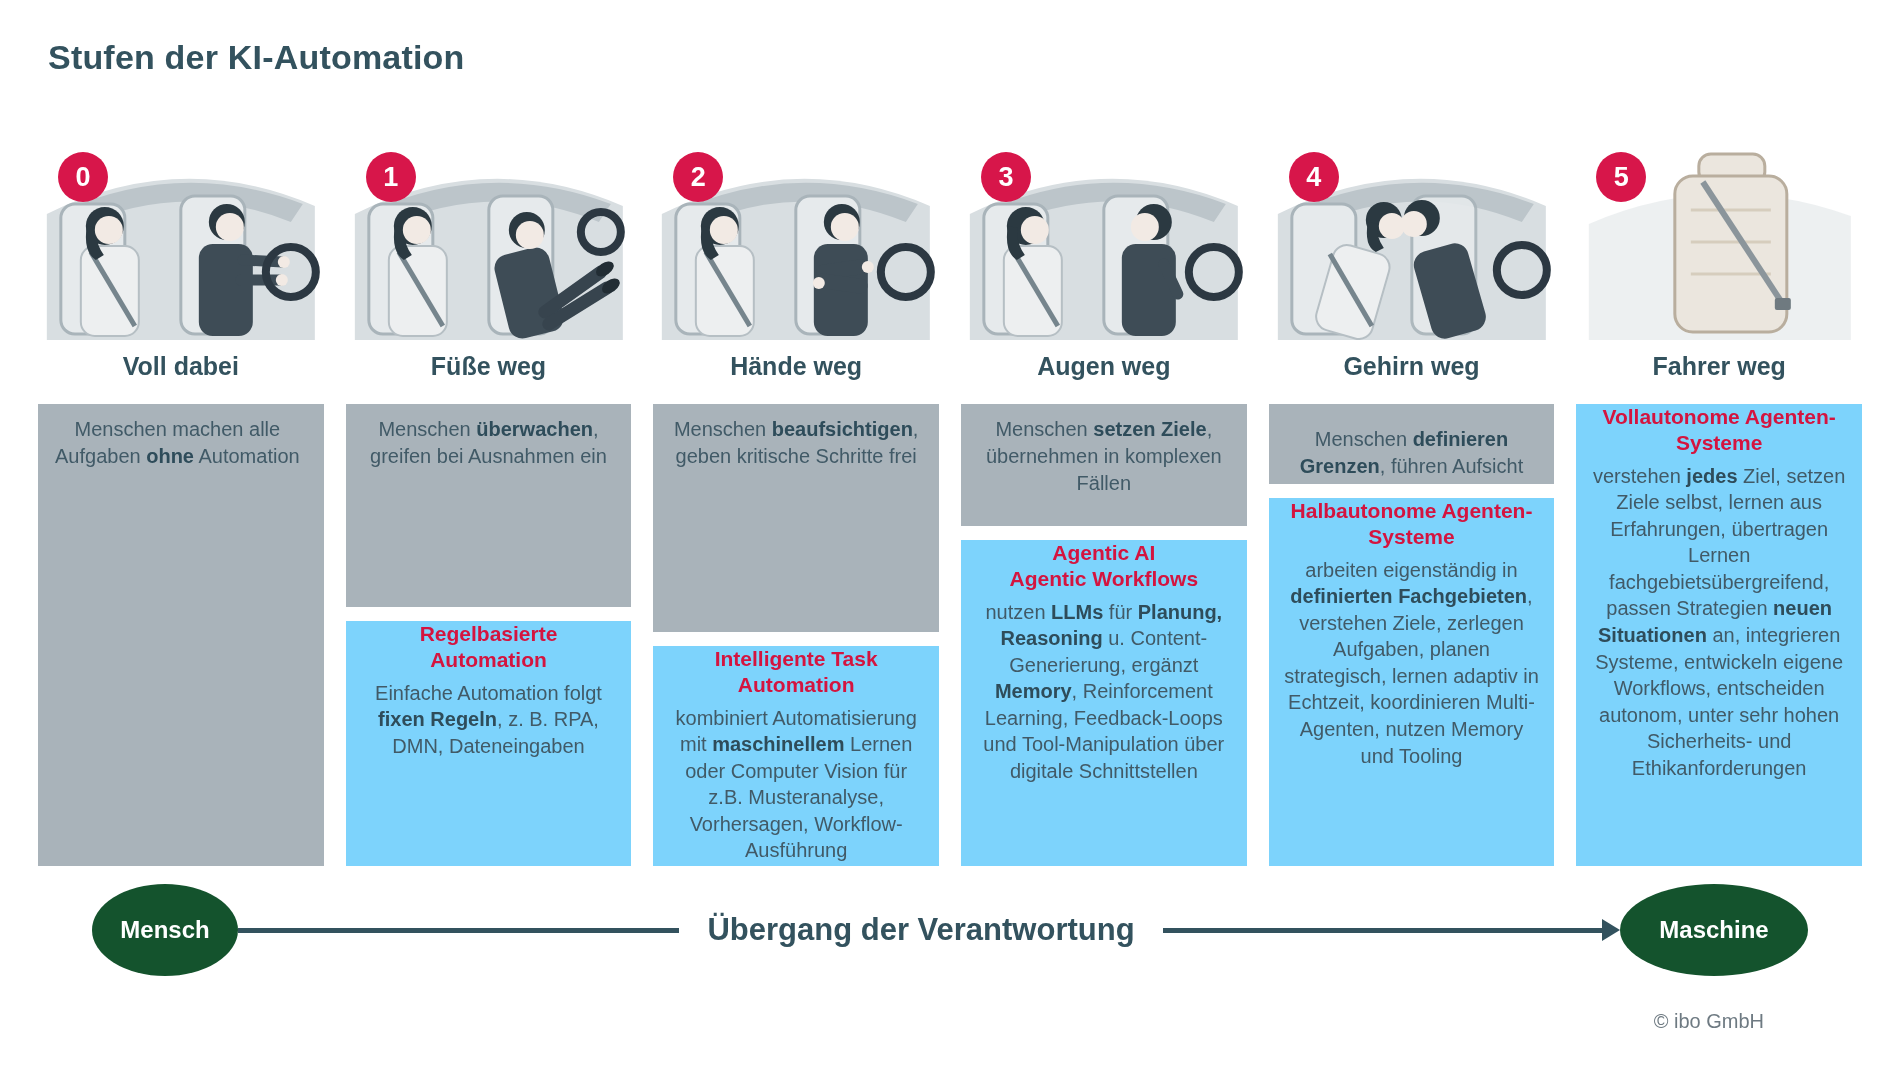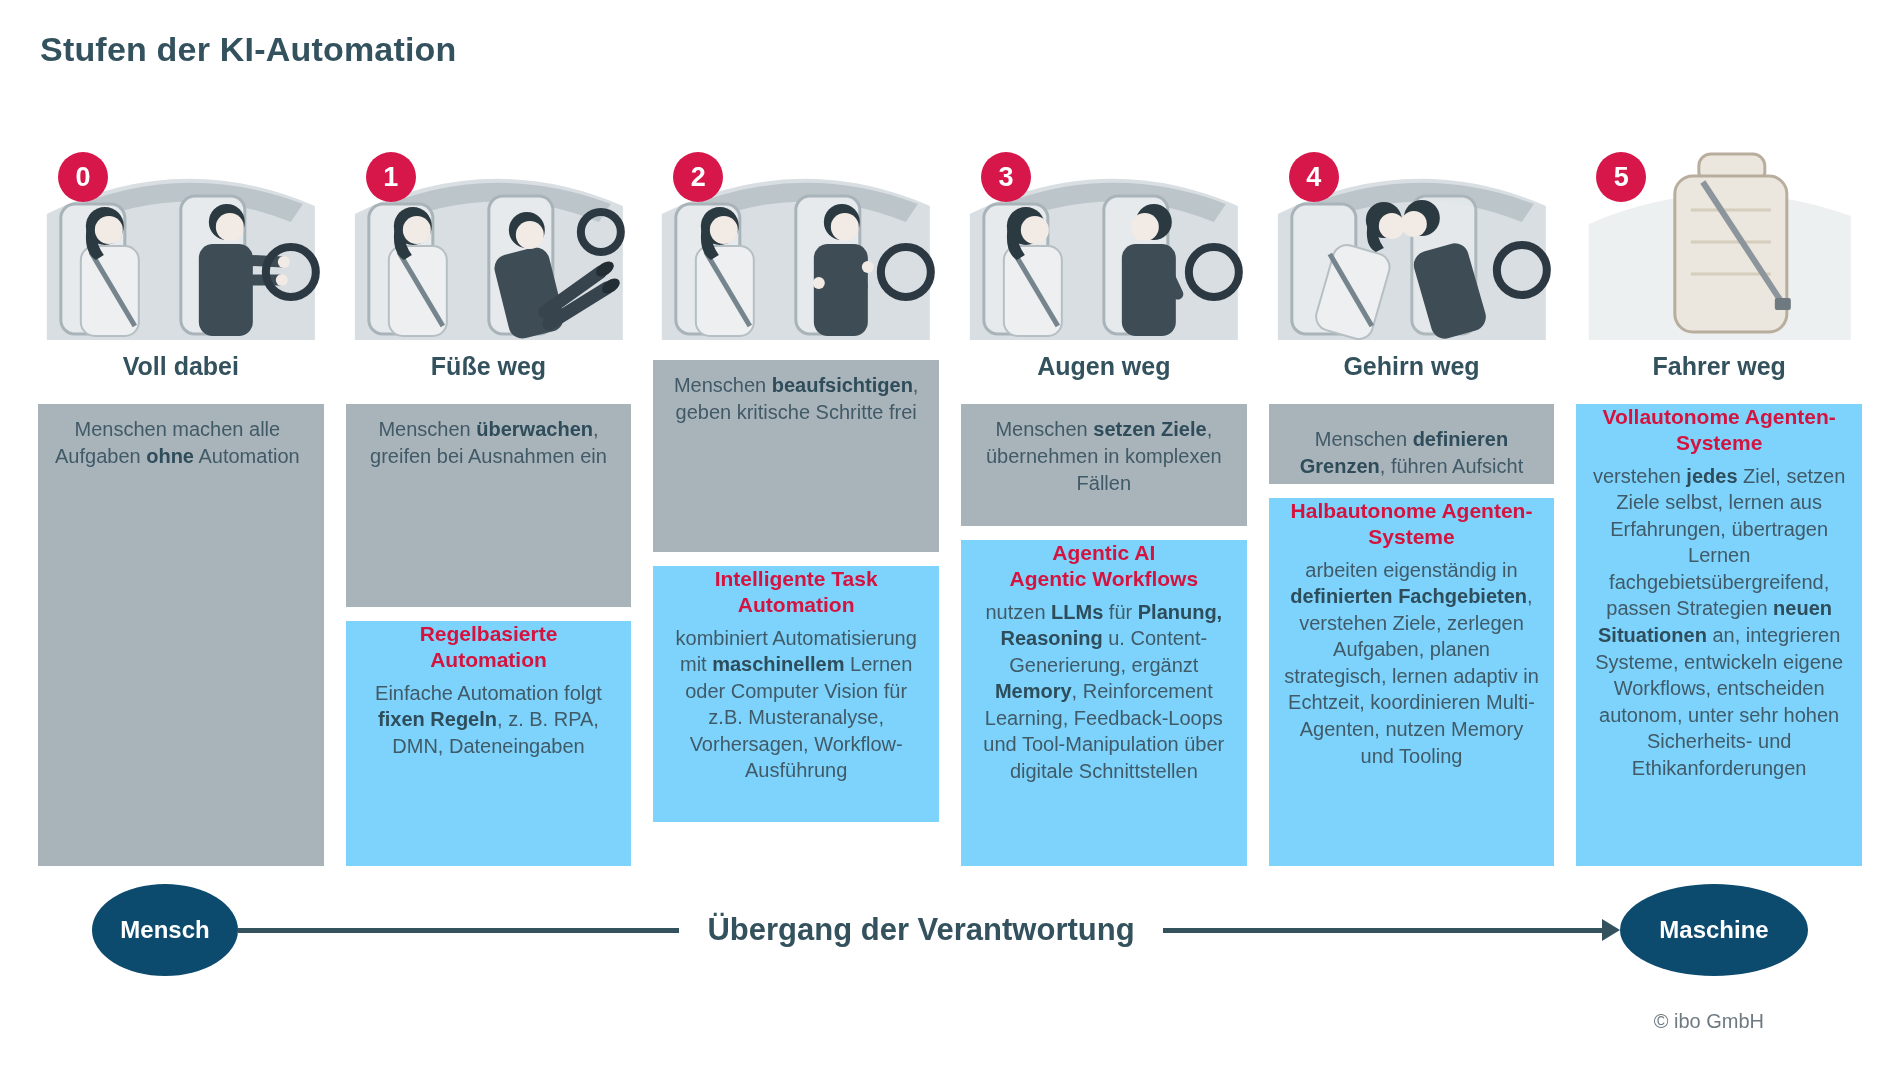--- a/index.html
+++ b/index.html
@@ -1,50 +1,50 @@
 <!DOCTYPE html>
 <html lang="de"><head>
 <meta charset="utf-8">
 <style>
   html,body{margin:0;padding:0;background:#fff;}
   body{font-family:"Liberation Sans",sans-serif;}
   .canvas{position:relative;width:1900px;height:1071px;background:#fff;overflow:hidden;}
 
-  .main-title{position:absolute;left:40px;top:30px;margin:0;font-size:34px;font-weight:700;
+  .main-title{position:absolute;left:40px;top:30px;margin:8px;font-size:34px;font-weight:700;
     color:#33525e;letter-spacing:.2px;}
 
   .grid{position:absolute;left:38px;top:128px;width:1824px;display:grid;
     grid-template-columns:repeat(6,1fr);column-gap:22px;}
 
   .figure{position:relative;height:212px;}
   .scene{position:absolute;bottom:0;left:0;width:100%;height:200px;}
   .badge{position:absolute;left:20px;top:24px;width:50px;height:50px;border-radius:50%;
     background:#d7164a;color:#fff;font-size:27px;font-weight:700;
     display:flex;align-items:center;justify-content:center;z-index:2;}
 
   .level-title{margin:12px 0 0;height:32px;text-align:center;font-size:25px;font-weight:700;color:#33525e;}
 
   .boxes{margin-top:20px;height:462px;display:flex;flex-direction:column;gap:14px;}
   .human-box{background:#a9b3ba;padding:12px 14px;box-sizing:border-box;text-align:center;
     color:#415a67;font-size:20px;line-height:1.34;flex:none;}
   .lv0 .human-box{height:462px;padding-left:7px;}
   .lv1 .human-box{height:203px;}
-  .lv2 .human-box{height:192px;}
+  .lv2 .human-box{height:228px;}
   .lv3 .human-box{height:122px;}
   .lv4 .human-box{height:80px;padding-top:22px;}
   .ai-box{background:#7dd3fc;flex:1;padding:0 12px;box-sizing:border-box;text-align:center;
     color:#415a67;font-size:20px;line-height:1.33;}
   .ai-box h3{margin:0 0 6px;font-size:21px;font-weight:700;color:#d4143f;
     white-space:pre-line;line-height:1.25;}
   .boxes p{margin:0;}
   .boxes b{color:#2e4c5a;font-weight:700;}
 
   .transition{position:absolute;left:92px;top:882px;width:1716px;height:96px;
     display:flex;align-items:center;}
-  .oval{background:#0c4a6e;color:#fff;font-weight:700;font-size:24px;border-radius:50%;
+  .oval{background:#14532d;color:#fff;font-weight:700;font-size:24px;border-radius:50%;
     display:flex;align-items:center;justify-content:center;flex:none;}
   .oval.mensch{width:146px;height:92px;}
   .oval.maschine{width:188px;height:92px;}
   .seg{flex:1;height:5px;background:#33525e;}
   .seg.arrow{position:relative;margin-right:16px;}
   .seg.arrow::after{content:"";position:absolute;right:-16px;top:50%;transform:translateY(-50%);
     border-left:18px solid #33525e;border-top:11px solid transparent;border-bottom:11px solid transparent;}
   .t-label{padding:0 28px;font-size:31px;font-weight:700;color:#33525e;white-space:nowrap;}
 
   .copyright{position:absolute;right:136px;top:1010px;font-size:20px;color:#6e7a82;}
@@ -154,20 +154,21 @@
           <rect class="suit" x="158" y="104" width="54" height="92" rx="14"></rect>
           <rect class="suit" x="160" y="122" width="52" height="15" rx="7" transform="rotate(-8 186 129)"></rect>
           <rect class="suit" x="160" y="136" width="52" height="15" rx="7" transform="rotate(8 186 143)"></rect>
           <circle class="skin" cx="212" cy="127" r="6"></circle>
           <circle class="skin" cx="163" cy="143" r="6"></circle>
           <circle class="hair" cx="186" cy="82" r="18"></circle>
           <circle class="skin" cx="189" cy="87" r="14"></circle>
           <circle class="wheel" cx="250" cy="132" r="25"></circle>
         </svg>
       </div>
+      <h2 class="level-title">Hände weg</h2>
       <div class="boxes">
         <div class="human-box">
           <p><span>Menschen </span><b>beaufsichtigen</b><span>, geben kritische Schritte frei</span></p>
         </div>
         <div class="ai-box">
           <h3>Intelligente Task
 Automation</h3>
           <p><span>kombiniert Automatisierung mit </span><b>maschinellem</b><span> Lernen oder Computer Vision für z.B. Musteranalyse, Vorhersagen, Workflow-Ausführung</span></p>
         </div>
       </div>

